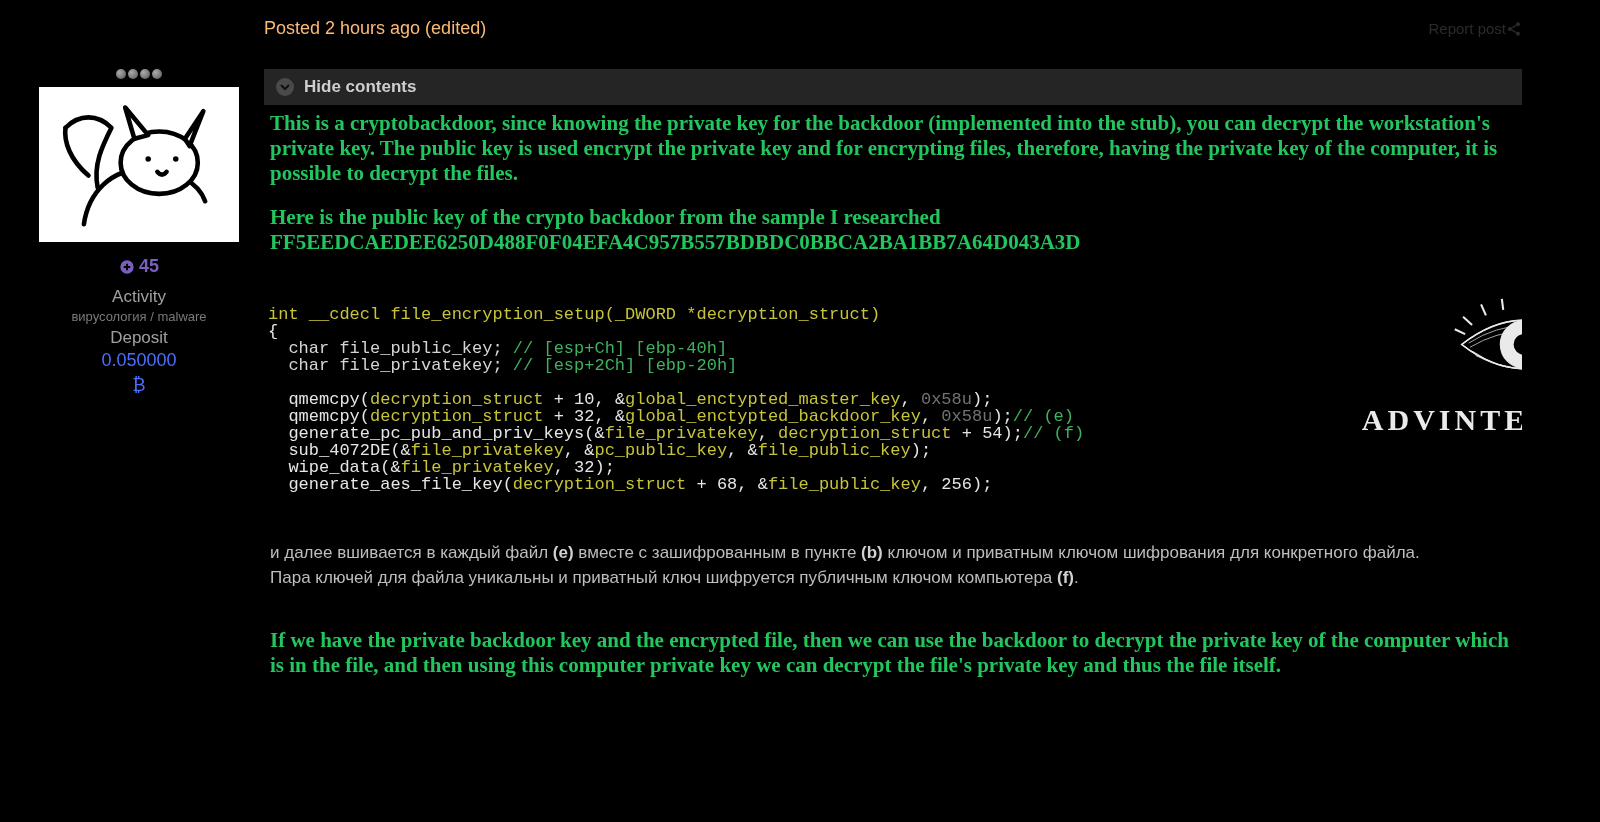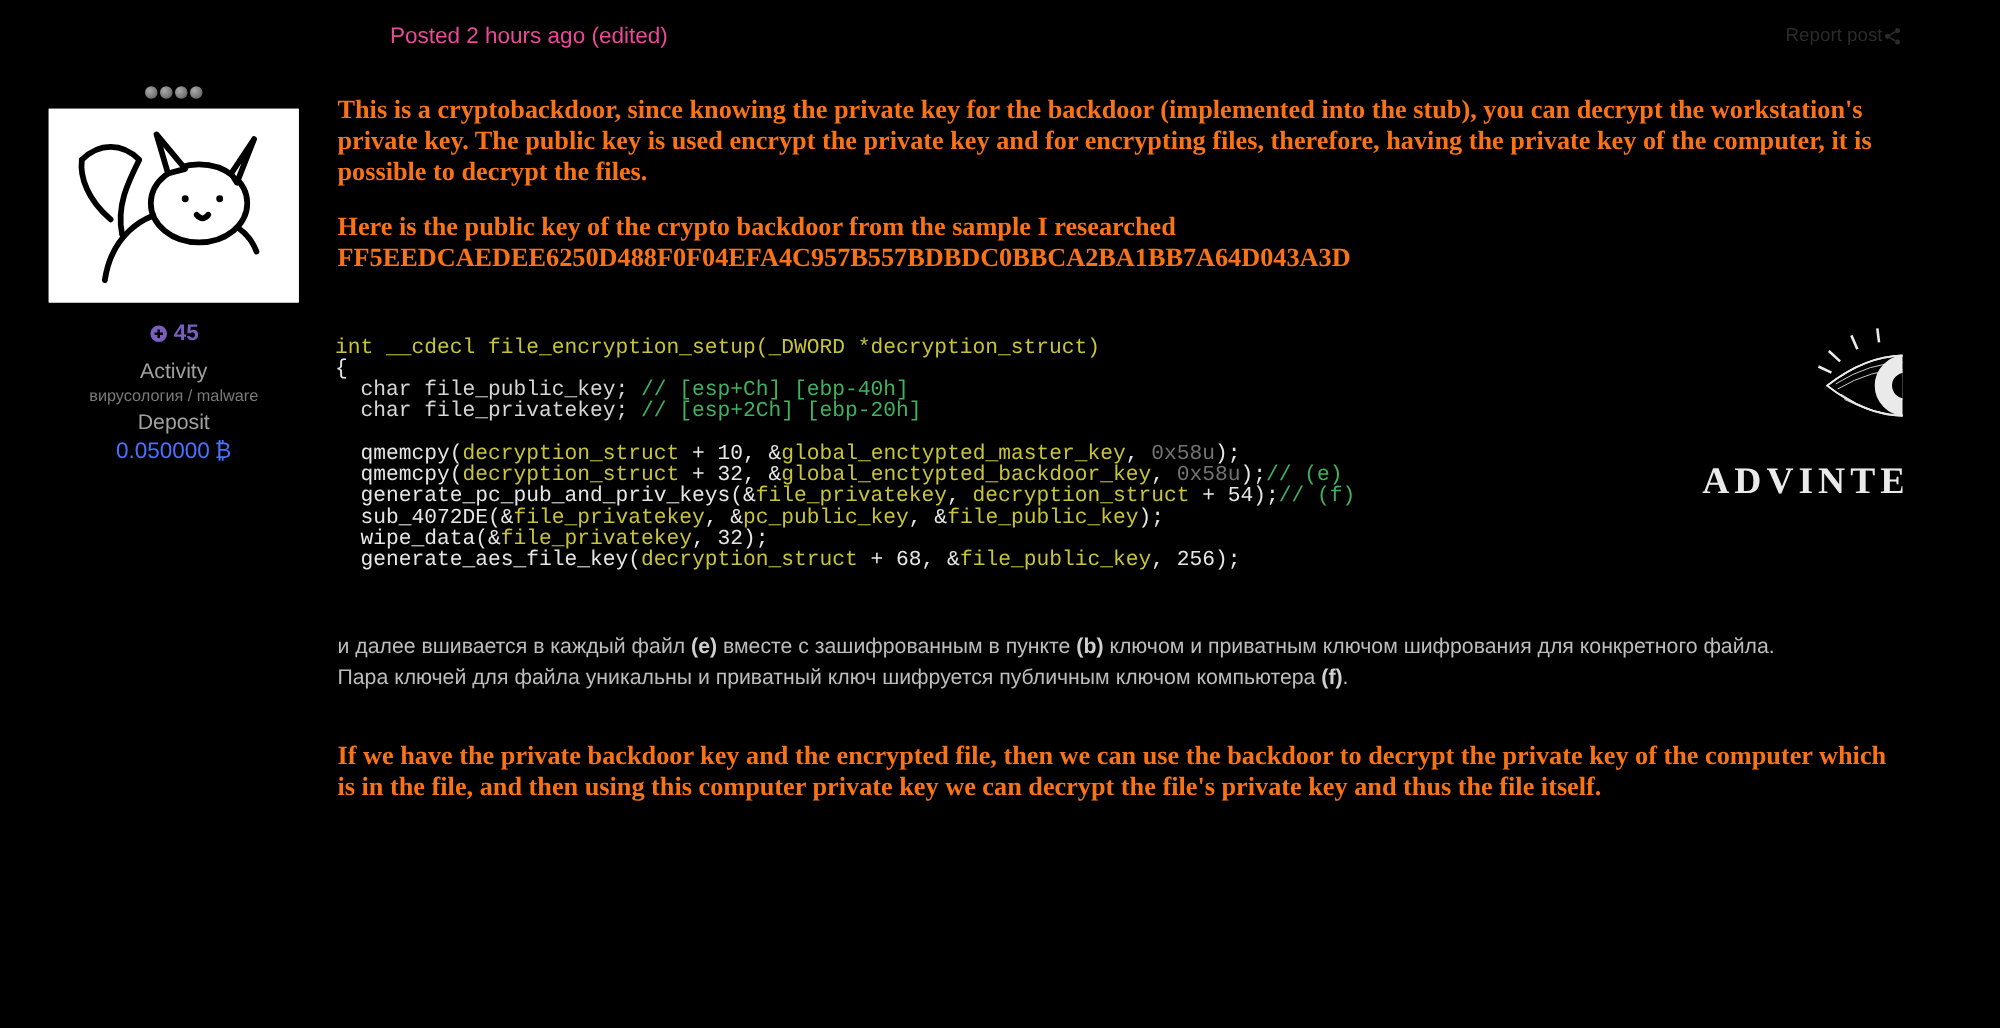--- a/index.html
+++ b/index.html
@@ -20,23 +20,22 @@
     position: relative;
   }
   .header-row {
     display: flex;
     justify-content: space-between;
     align-items: center;
     margin-left: 240px;
     margin-bottom: 30px;
   }
   .posted-line {
-    color: #ec4899;
+    color: #fdba74;
     font-size: 18px;
-    margin-left: 48px;
   }
   .right-actions {
     display: flex;
     align-items: center;
     color: #2b2b2b;
   }
   .right-actions span { font-size: 15px; }
   .share-icon { width: 16px; height: 16px; display: inline-block; }
 
   .body-row {
@@ -89,20 +88,21 @@
     margin-top: 2px;
   }
   .deposit-amount {
     color: #4a6fff;
     font-size: 18px;
     margin-top: 2px;
     display: flex;
     align-items: center;
     justify-content: center;
     gap: 4px;
+    flex-direction: column;
   }
 
   
   .main {
     flex: 1;
     min-width: 0;
   }
   .spoiler-header {
     background: #252525;
     padding: 8px 12px;
@@ -113,21 +113,21 @@
     font-size: 17px;
     font-weight: 600;
     cursor: pointer;
   }
   .spoiler-header .chev {
     width: 18px; height: 18px; border-radius: 50%;
     background: #4a4a4a;
     display: flex; align-items: center; justify-content: center;
   }
   .highlight {
-    color: #f97316;
+    color: #22c55e;
     font-family: Georgia, 'Times New Roman', serif;
     font-weight: bold;
     font-size: 21px;
     line-height: 1.2;
     padding: 6px 6px;
   }
   .highlight p { margin-bottom: 18px; }
   .plain {
     color: #bdbdbd;
     font-size: 17px;
@@ -234,20 +234,28 @@
       <div class="sublabel">вирусология / malware</div>
       <div class="label">Deposit</div>
       <div class="deposit-amount">
         <span>0.050000</span>
         <span>₿</span>
       </div>
     </div>
 
     <div class="main">
 
+      <div class="spoiler-header">
+        <span class="chev">
+          <svg width="10" height="10" viewBox="0 0 10 10">
+              <path d="M1 3 L5 7 L9 3" stroke="#111" stroke-width="2" fill="none"></path>
+            </svg>
+        </span>
+        <span>Hide contents</span>
+      </div>
 
       <div class="highlight">
         <p>This is a cryptobackdoor, since knowing the private key for the backdoor (implemented into the stub), you can decrypt the workstation's private key. The public key is used encrypt the private key and for encrypting files, therefore, having the private key of the computer, it is possible to decrypt the files.</p>
         <p>
           <span>Here is the public key of the crypto backdoor from the sample I researched</span><br>
           <span>FF5EEDCAEDEE6250D488F0F04EFA4C957B557BDBDC0BBCA2BA1BB7A64D043A3D</span><br>
         </p>
       </div>
 
 

